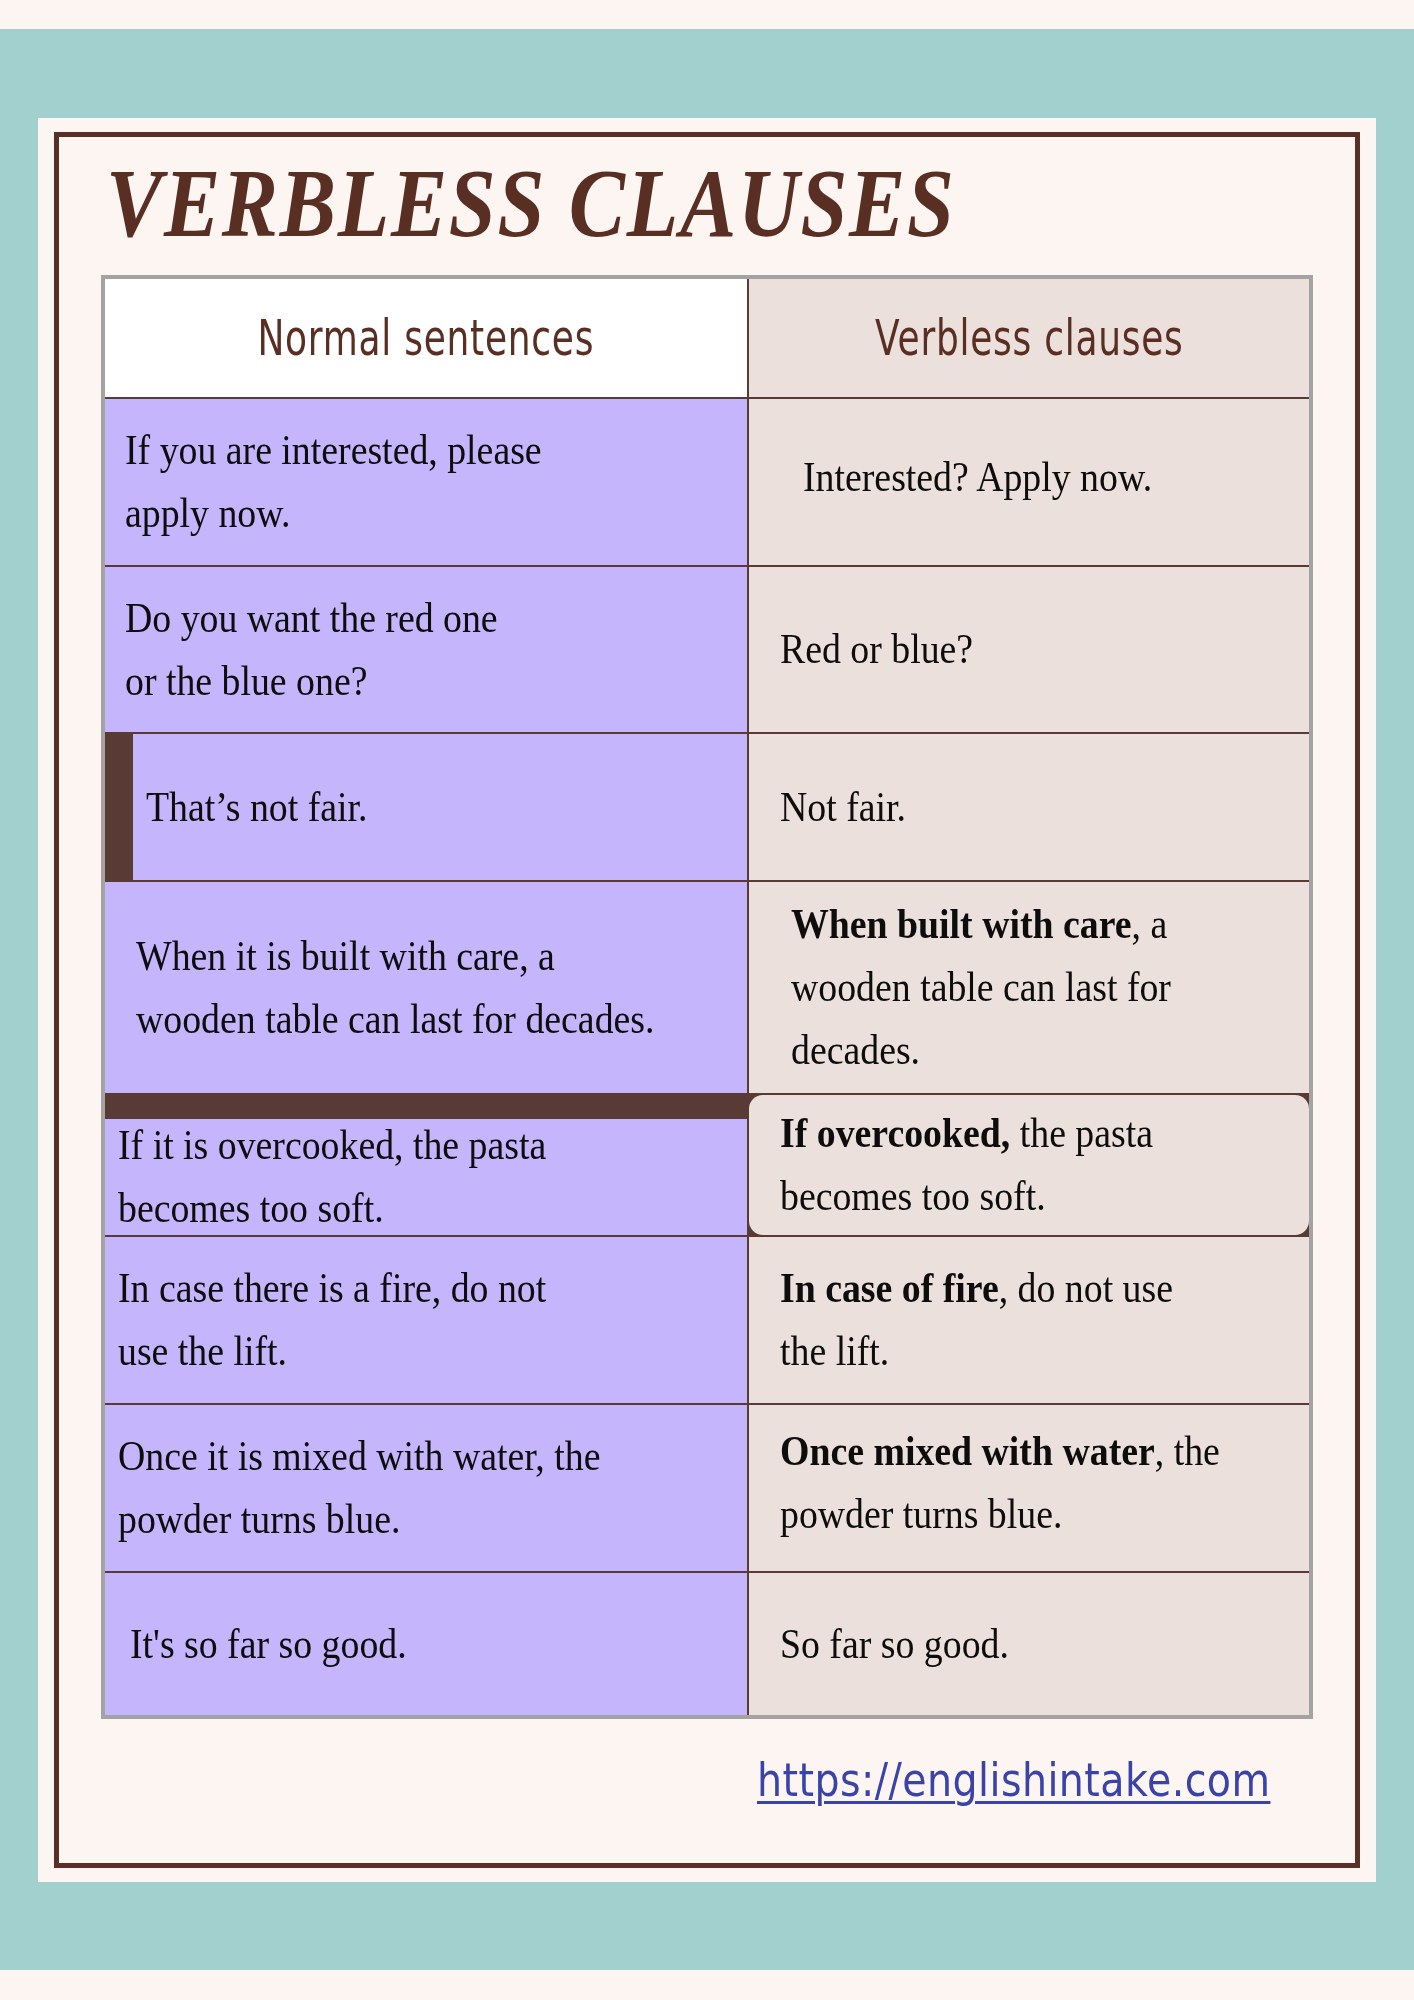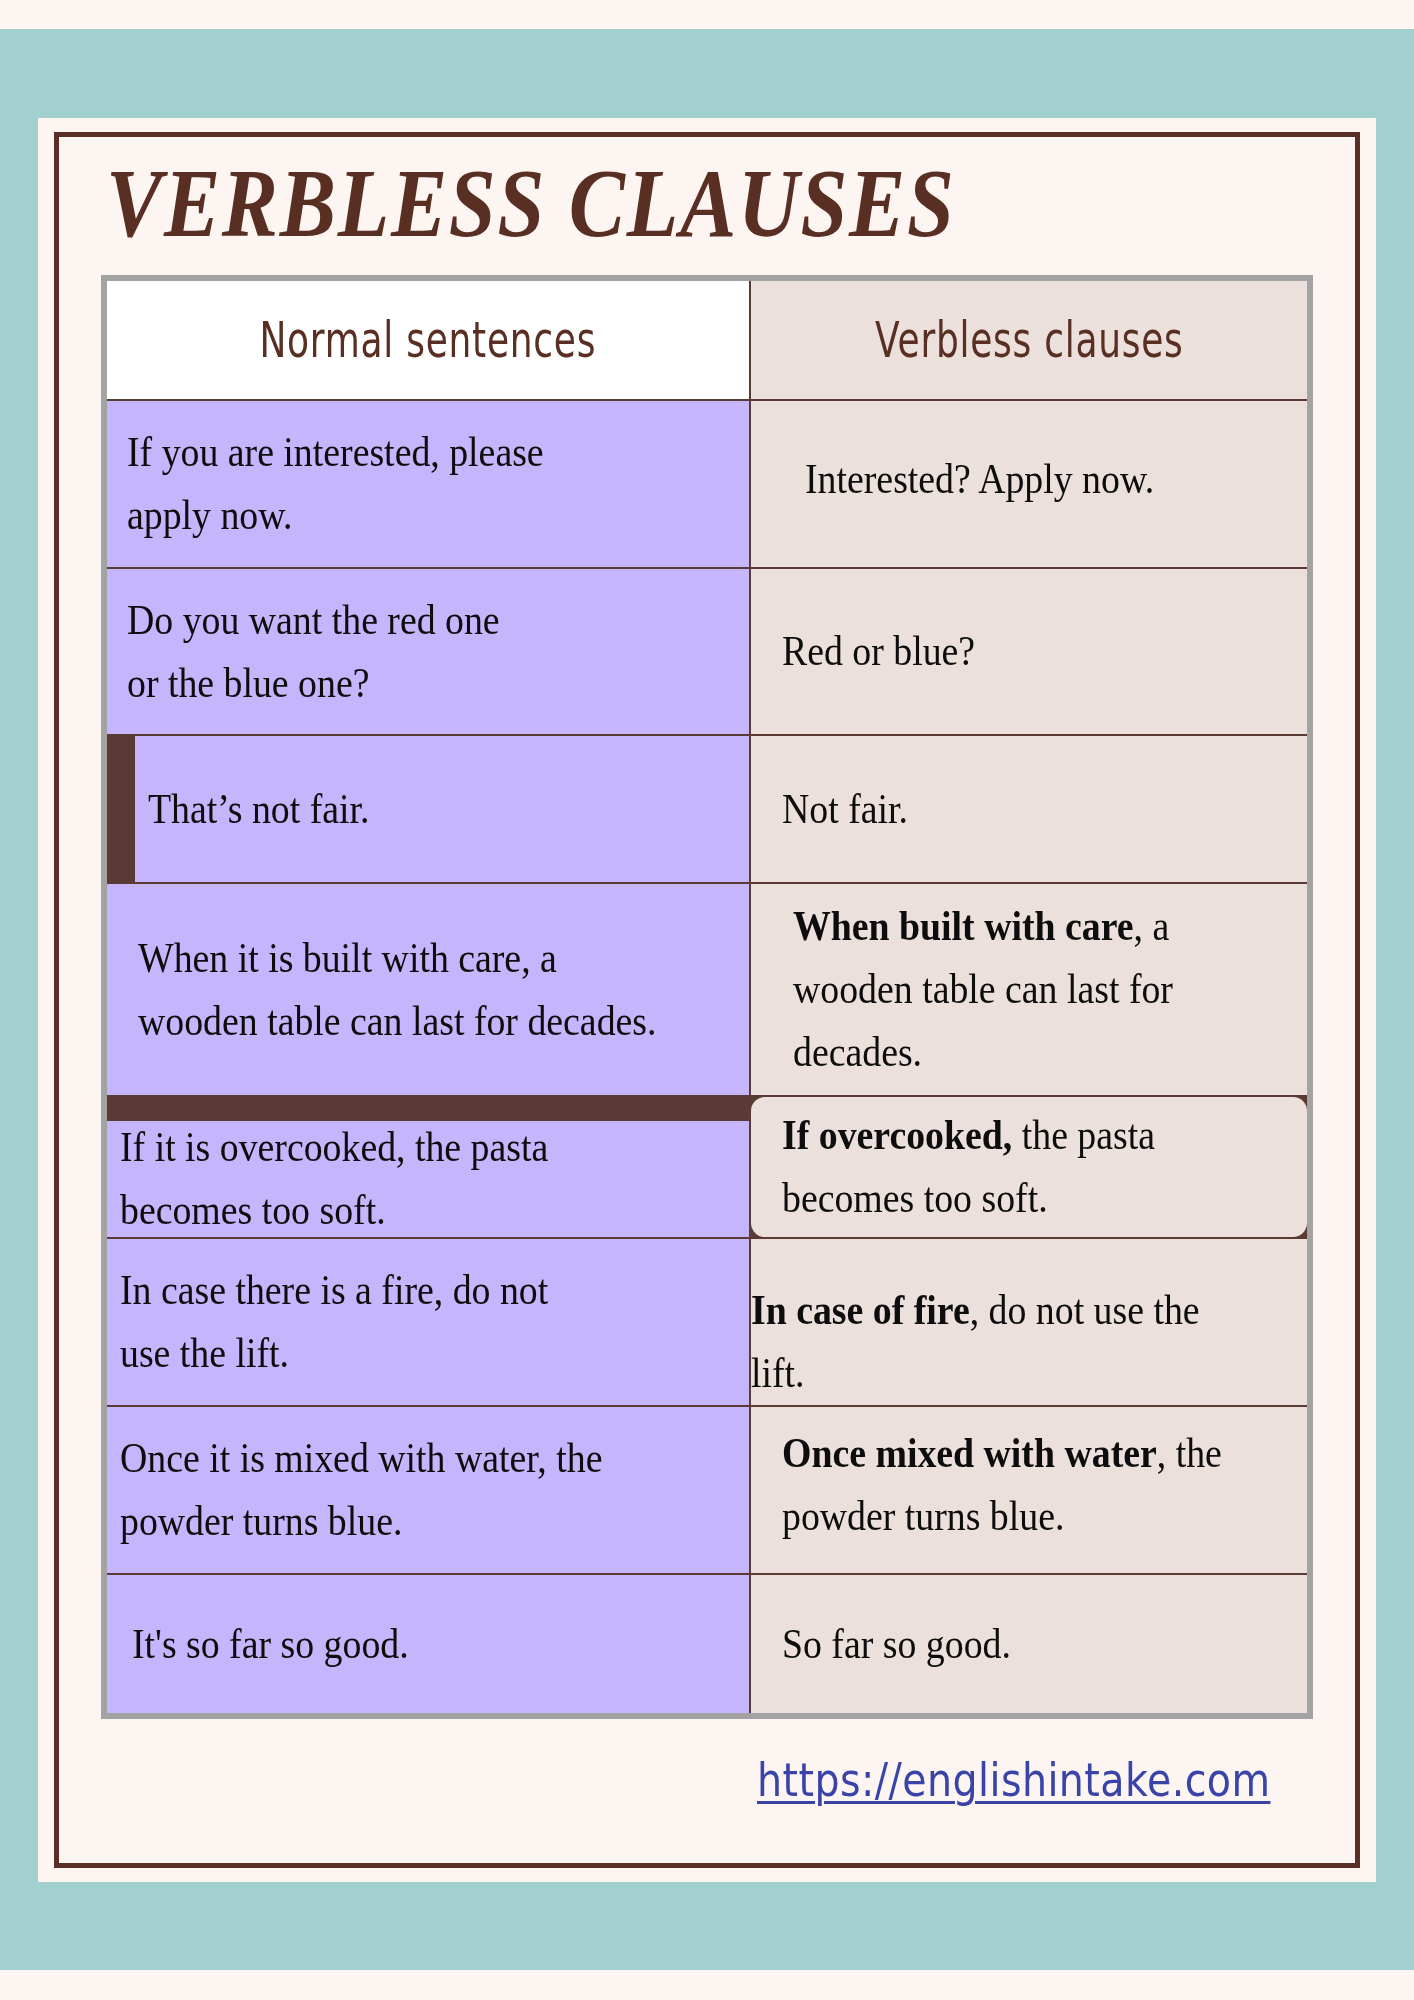--- a/index.html
+++ b/index.html
@@ -37,21 +37,21 @@
       color: #5a2f23;
       letter-spacing: 2px;
       transform: scaleX(0.86);
       transform-origin: left top;
       white-space: nowrap;
     }
     .table {
       position: absolute;
       left: 101px; top: 275px;
       width: 1212px; height: 1444px;
-      border: 6px solid #a3a3a3;
+      border: 4px solid #a3a3a3;
       display: grid;
       grid-template-columns: 642px 1fr;
       grid-template-rows: 118px 166px 165px 146px 211px 140px 166px 166px 1fr;
       background: #5a3a34;
       gap: 2px;
     }
     .table .row { display: contents; }
     .cell {
       position: relative;
       display: flex;
@@ -161,21 +161,21 @@
     </div>
     <div class="cell right" style="padding-left:31px;padding-right:40px;border-radius:14px;">
       <div class="txt"><b>If overcooked,</b><span> the pasta becomes too soft.</span></div>
     </div>
   </div>
 
   <div class="row">
     <div class="cell left" style="padding-left:13px;">
       <div class="txt"><span>In case there is a fire, do not</span><br><span>use the lift.</span></div>
     </div>
-    <div class="cell right" style="padding-right:40px;align-items:flex-end;">
+    <div class="cell right" style="padding-left:31px;padding-right:40px;">
       <div class="txt"><b>In case of fire</b><span>, do not use the lift.</span></div>
     </div>
   </div>
 
   <div class="row">
     <div class="cell left" style="padding-left:13px;">
       <div class="txt"><span>Once it is mixed with water, the</span><br><span>powder turns blue.</span></div>
     </div>
     <div class="cell right" style="padding-left:31px;padding-right:30px;padding-bottom:10px;">
       <div class="txt"><b>Once mixed with water</b><span>, the powder turns blue.</span></div>

